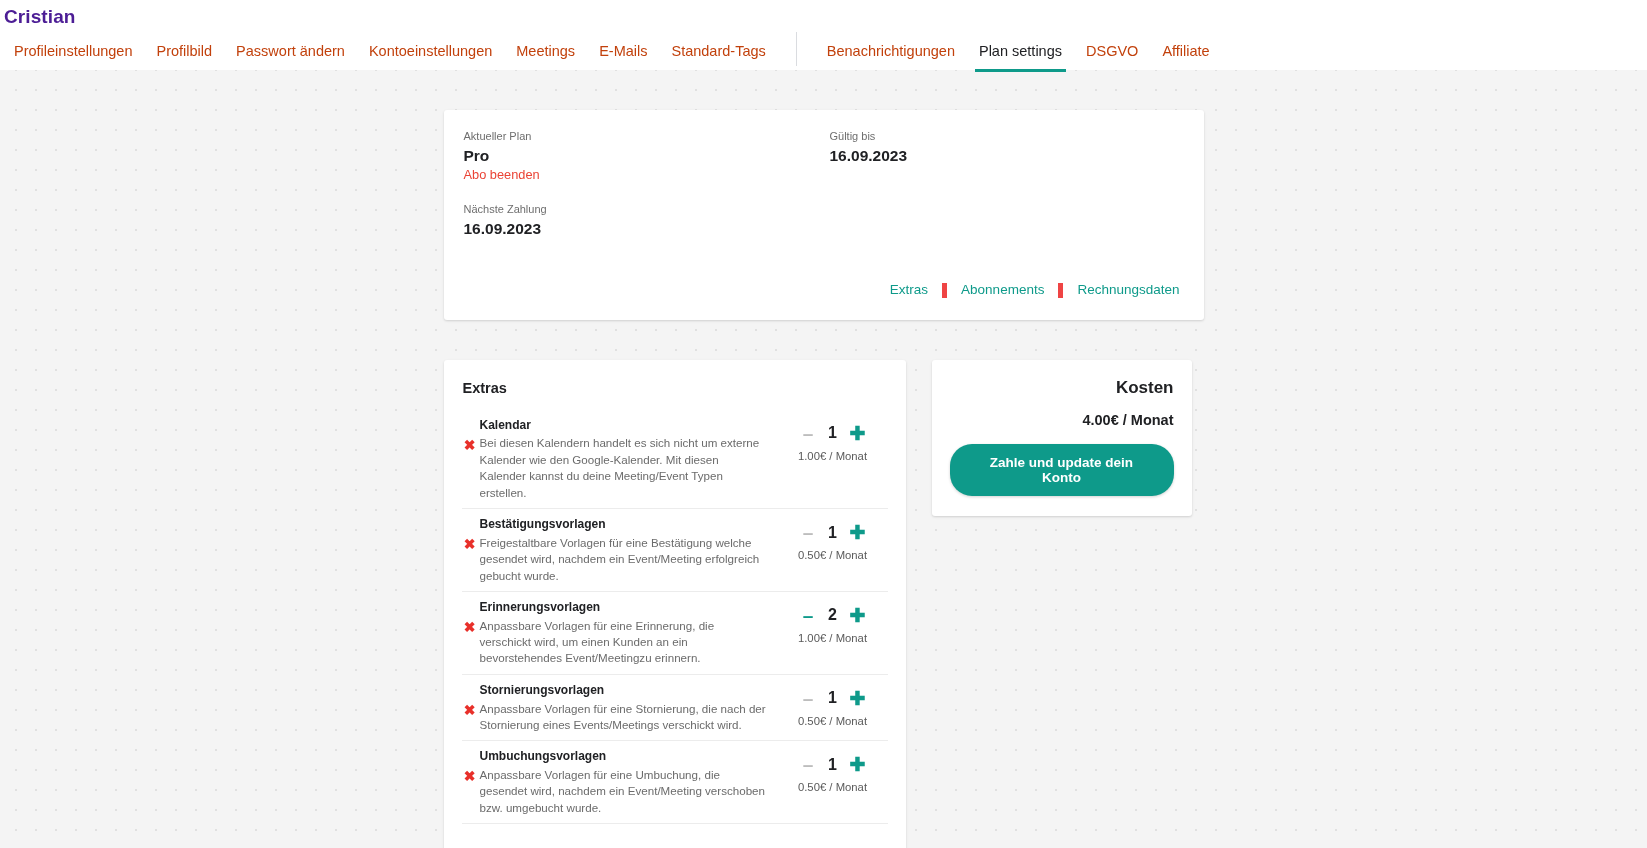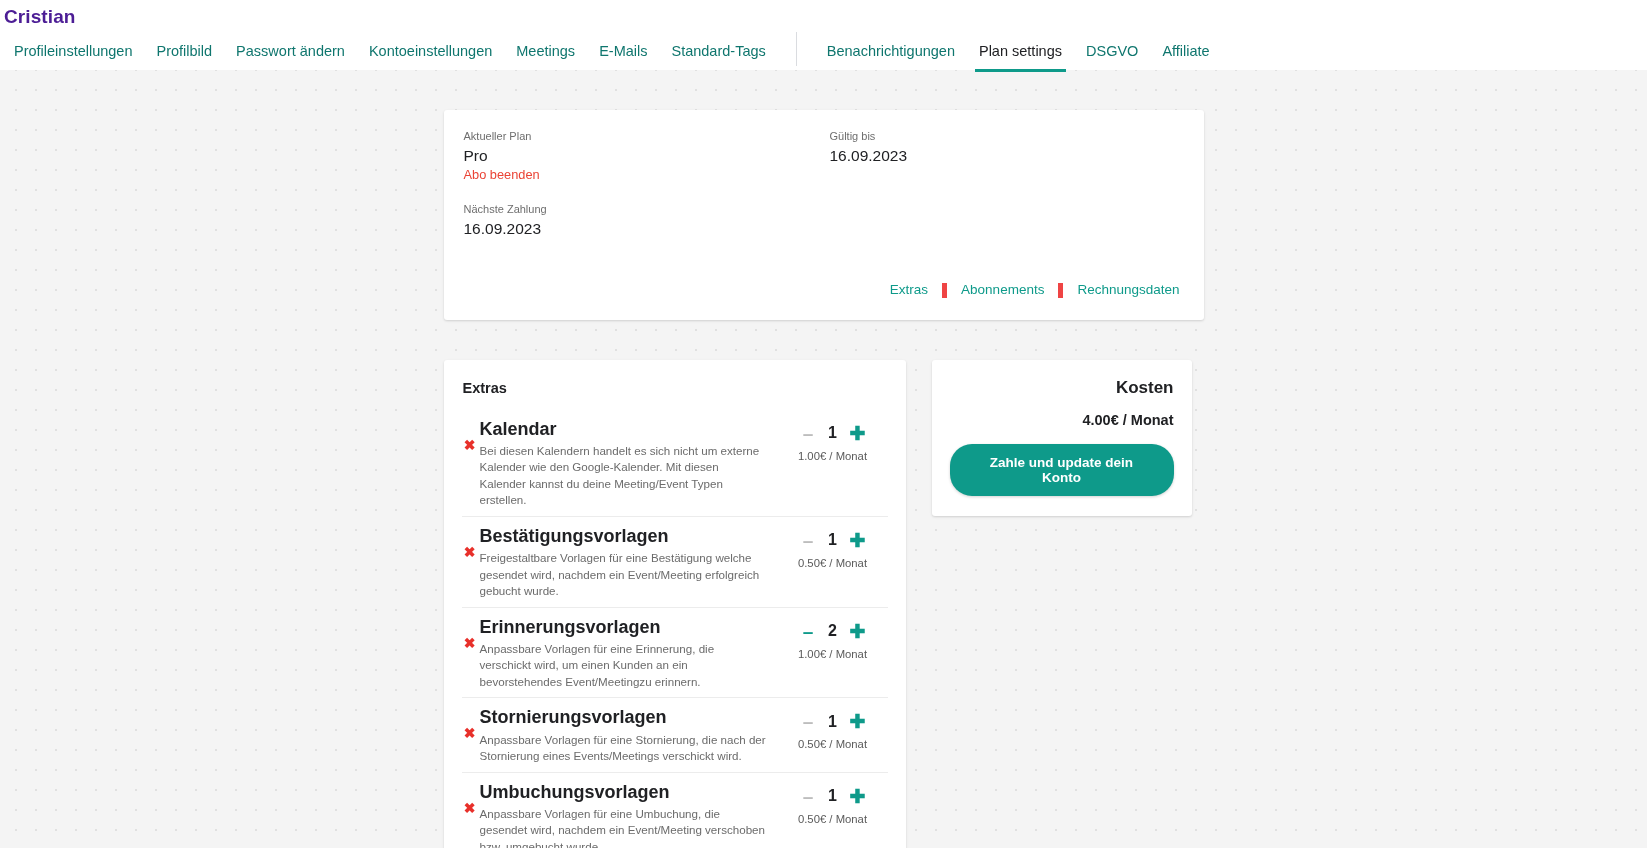--- a/index.html
+++ b/index.html
@@ -35,21 +35,21 @@
 
   .tabbar {
     display: flex;
     align-items: flex-end;
     height: 44px;
     padding-left: 2px;
   }
 
   .tab {
     font-size: 14.5px;
-    color: #0f766e;
+    color: #c2410c;
     padding: 0 12px 14px 12px;
     cursor: pointer;
     white-space: nowrap;
     position: relative;
     line-height: 1;
   }
 
   .tab.active { color: #202124; }
 
   .tab.active::after {
@@ -104,21 +104,21 @@
   .plan-col-right { flex: 1; }
 
   .field-label {
     font-size: 11px;
     color: #6e6e6e;
     margin-bottom: 4px;
   }
 
   .field-value {
     font-size: 15.5px;
-    font-weight: normal;
+    font-weight: bold;
     color: #202124;
     line-height: 1.25;
   }
 
   .cancel-link {
     font-size: 12.8px;
     color: #ea4335;
     cursor: pointer;
     display: inline-block;
     margin-top: 1px;
@@ -183,21 +183,21 @@
     line-height: 1;
     cursor: pointer;
     text-align: center;
     padding-top: 20px;
     user-select: none;
   }
 
   .extra-text { flex: 1; padding-right: 10px; padding-left: 2px; }
 
   .extra-name {
-    font-size: 18px;
+    font-size: 12px;
     font-weight: bold;
     color: #202124;
     margin-bottom: 2px;
     line-height: 1.3;
   }
 
   .extra-desc {
     font-size: 11.6px;
     color: #6b6b6b;
     line-height: 1.42;

